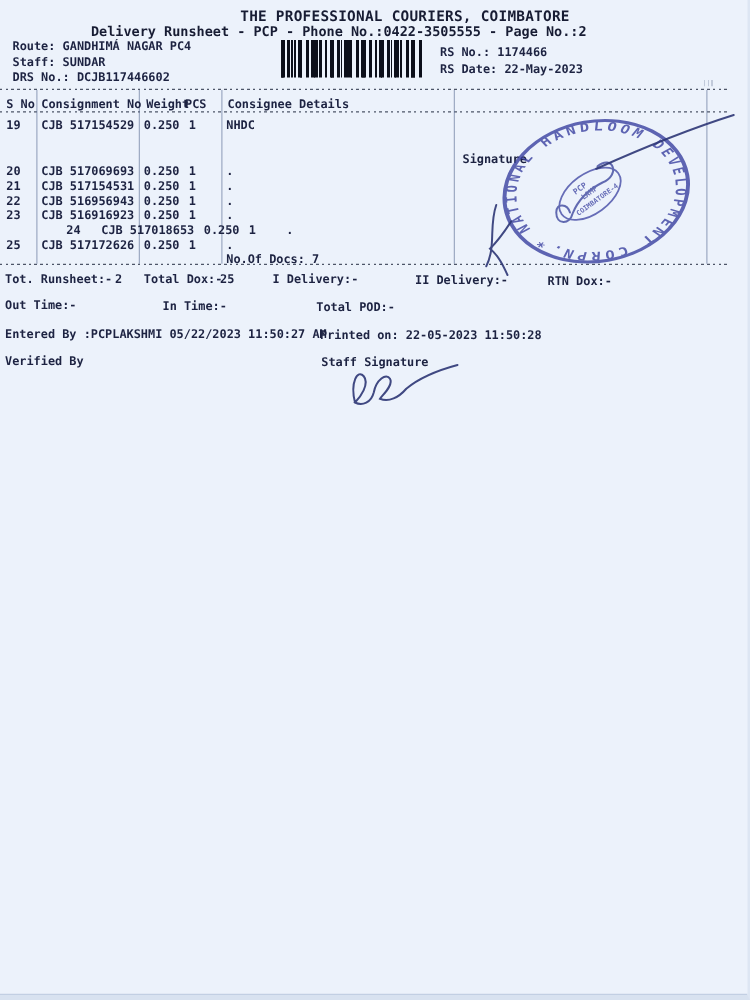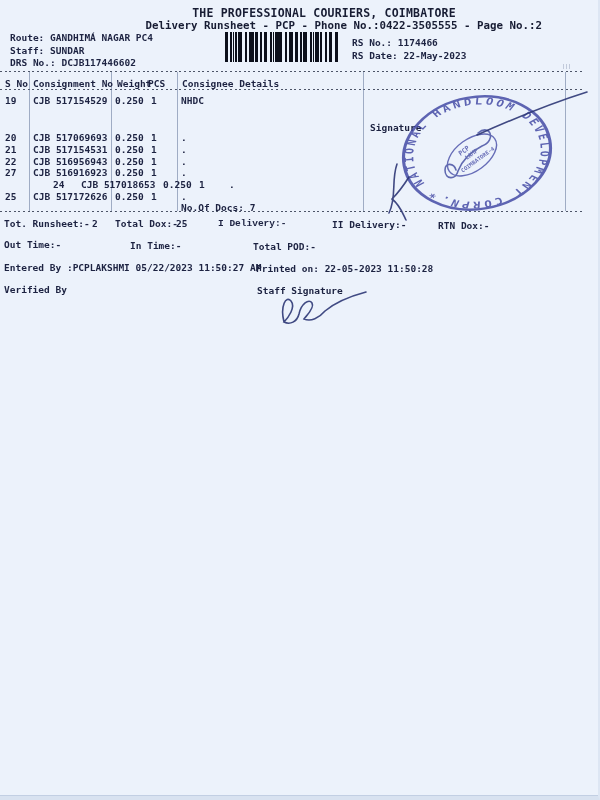--- a/index.html
+++ b/index.html
@@ -2,21 +2,21 @@
 <html><head>
 <meta charset="utf-8">
 <style>
   html,body{margin:0;padding:0;background:#eef3fc;}
   .page{position:relative;width:600px;height:800px;background:#ecf2fb;overflow:hidden;
         border-right:2px solid #dde6f3;border-bottom:4px solid #d8e2f0;box-sizing:border-box;
         font-family:"DejaVu Sans Mono",monospace;}
   .page::after{content:"";position:absolute;left:0;right:0;bottom:0;height:1px;background:#c2cfe3;}
   .t{position:absolute;white-space:pre;font:700 9.5px "DejaVu Sans Mono",monospace;color:#1d2342;}
   .title{font-size:11.5px;letter-spacing:.2px;width:600px;text-align:center;color:#171c33;margin-left:24px;}
-  .subtitle{font-size:10.8px;width:542px;text-align:right;color:#171c33;}
+  .subtitle{font-size:10.8px;width:542px;text-align:center;color:#171c33;}
   .dots{position:absolute;left:0;width:582px;height:1px;
         background:repeating-linear-gradient(90deg,#4d5568 0 2px,transparent 2px 4.6px);}
   .vline{position:absolute;top:72px;height:139px;width:1px;background:rgba(96,114,152,.55);}
   .trow{position:absolute;left:0;width:582px;height:12px;}
   .cell{position:absolute;top:0;white-space:pre;font:700 9.5px "DejaVu Sans Mono",monospace;color:#1d2342;}
   .c0{left:5px}.c1{left:33px}.c2{left:115px}.c3{left:151px}.c4{left:181px}
   .barcode{position:absolute;left:225px;top:32px;width:113px;height:30px;
      background:
        repeating-linear-gradient(90deg,#0c0f1a 0 2px,transparent 2px 5px),
        repeating-linear-gradient(90deg,#0c0f1a 0 1px,transparent 1px 8px),
@@ -84,21 +84,21 @@
         <span class="cell c4">.</span>
       </div>
       <div class="trow" style="top: 156px;">
         <span class="cell c0">22</span>
         <span class="cell c1">CJB 516956943</span>
         <span class="cell c2">0.250</span>
         <span class="cell c3">1</span>
         <span class="cell c4">.</span>
       </div>
       <div class="trow" style="top: 167px;">
-        <span class="cell c0">27</span>
+        <span class="cell c0">23</span>
         <span class="cell c1">CJB 516916923</span>
         <span class="cell c2">0.250</span>
         <span class="cell c3">1</span>
         <span class="cell c4">.</span>
       </div>
       <div class="trow" style="top: 179px; margin-left: 48px;">
         <span class="cell c0">24</span>
         <span class="cell c1">CJB 517018653</span>
         <span class="cell c2">0.250</span>
         <span class="cell c3">1</span>
@@ -112,21 +112,21 @@
         <span class="cell c4">.</span>
       </div>
     </div>
 
   <div class="t" style="left:181px;top:202px;">No.Of Docs: 7</div>
 
   <div class="t" style="left:4px;top:218px;">Tot. Runsheet:-</div>
   <div class="t" style="left:92px;top:218px;">2</div>
   <div class="t" style="left:115px;top:218px;">Total Dox:-</div>
   <div class="t" style="left:176px;top:218px;">25</div>
-  <div class="t" style="left:218px;top:218px;font-family:Liberation Mono, monospace;">I Delivery:-</div>
+  <div class="t" style="left:218px;top:218px;">I Delivery:-</div>
   <div class="t" style="left:332px;top:219px;">II Delivery:-</div>
   <div class="t" style="left:438px;top:220px;">RTN Dox:-</div>
 
   <div class="t" style="left:4px;top:239px;">Out Time:-</div>
   <div class="t" style="left:130px;top:240px;">In Time:-</div>
   <div class="t" style="left:253px;top:241px;">Total POD:-</div>
 
   <div class="t" style="left:4px;top:262px;">Entered By :PCPLAKSHMI 05/22/2023 11:50:27 AM</div>
   <div class="t" style="left:256px;top:263px;">Printed on: 22-05-2023 11:50:28</div>
   <div class="t" style="left:4px;top:284px;">Verified By</div>

